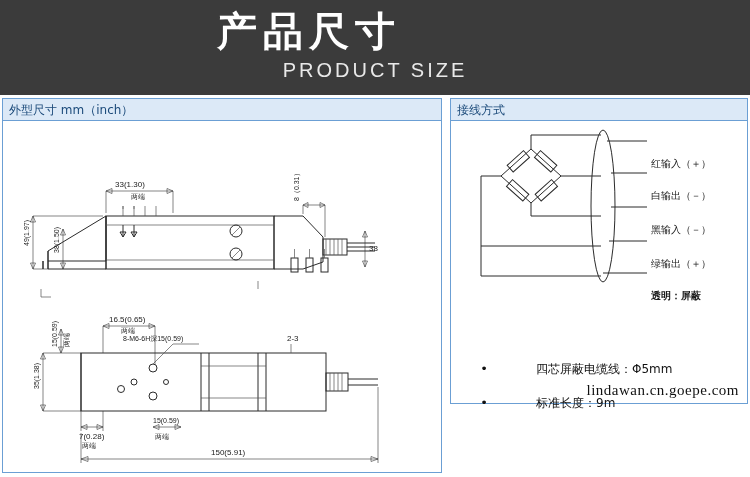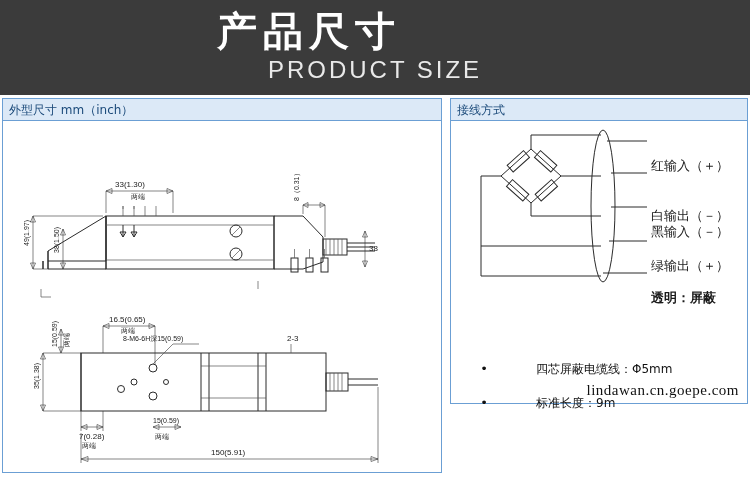--- a/index.html
+++ b/index.html
@@ -20,21 +20,21 @@
     text-align:center;
   }
   .header .cn{
     position:absolute;left:0;top:8px;width:618px;
     font-size:40px;line-height:46px;font-weight:bold;
     letter-spacing:6px;
     font-family:"DejaVu Sans", sans-serif;
   }
   .header .en{
     position:absolute;left:0;top:58px;width:750px;
-    font-size:24px;line-height:24px;
+    font-size:20px;line-height:24px;
     letter-spacing:3px;
     color:#e9e9e9;
     font-weight:normal;
   }
 
   
   .panel{
     position:absolute;
     border:1px solid #6b9fd4;
     background:#fff;
@@ -63,21 +63,21 @@
   svg{display:block;}
   .ln{stroke:#2b2b2b;stroke-width:1;fill:none;}
   .thin{stroke:#555;stroke-width:0.7;fill:none;}
   .dim{stroke:#333;stroke-width:0.6;fill:none;}
   .txt{font-family:"Liberation Sans", sans-serif;font-size:7px;fill:#222;}
   .txt8{font-family:"Liberation Sans", sans-serif;font-size:8px;fill:#222;}
 
   
   .wire-label{
     position:absolute;
-    font-size:13px;
+    font-size:10px;
     color:#1a1a1a;
     font-family:"DejaVu Sans", sans-serif;
     white-space:nowrap;
   }
   .bullets{
     position:absolute;left:26px;top:240px;width:260px;
   }
   .bullet-row{
     display:flex;align-items:flex-start;margin-bottom:18px;
     font-size:12px;color:#111;
@@ -294,21 +294,21 @@
         <ellipse class="ln" cx="152" cy="85" rx="12" ry="76" fill="none"></ellipse>
 
         <line class="ln" x1="156" y1="20" x2="196" y2="20"></line>
         <line class="ln" x1="160" y1="52" x2="196" y2="52"></line>
         <line class="ln" x1="160" y1="86" x2="196" y2="86"></line>
         <line class="ln" x1="158" y1="120" x2="196" y2="120"></line>
         <line class="ln" x1="152" y1="152" x2="196" y2="152"></line>
       </svg>
 
       <div class="wire-label" style="left:200px;top:36px;">红输入（＋）</div>
-      <div class="wire-label" style="left:200px;top:68px;margin-top:18px;">白输出（－）</div>
+      <div class="wire-label" style="left:200px;top:68px;">白输出（－）</div>
       <div class="wire-label" style="left:200px;top:102px;text-align:center;">黑输入（－）</div>
       <div class="wire-label" style="left:200px;top:136px;">绿输出（＋）</div>
       <div class="wire-label" style="left:200px;top:168px;font-weight:bold;">透明：屏蔽</div>
 
       <div class="bullets">
         <div class="bullet-row">
           <span class="bullet-dot">•</span>
           <span class="bullet-text">四芯屏蔽电缆线：Φ5mm</span>
         </div>
         <div class="bullet-row">

